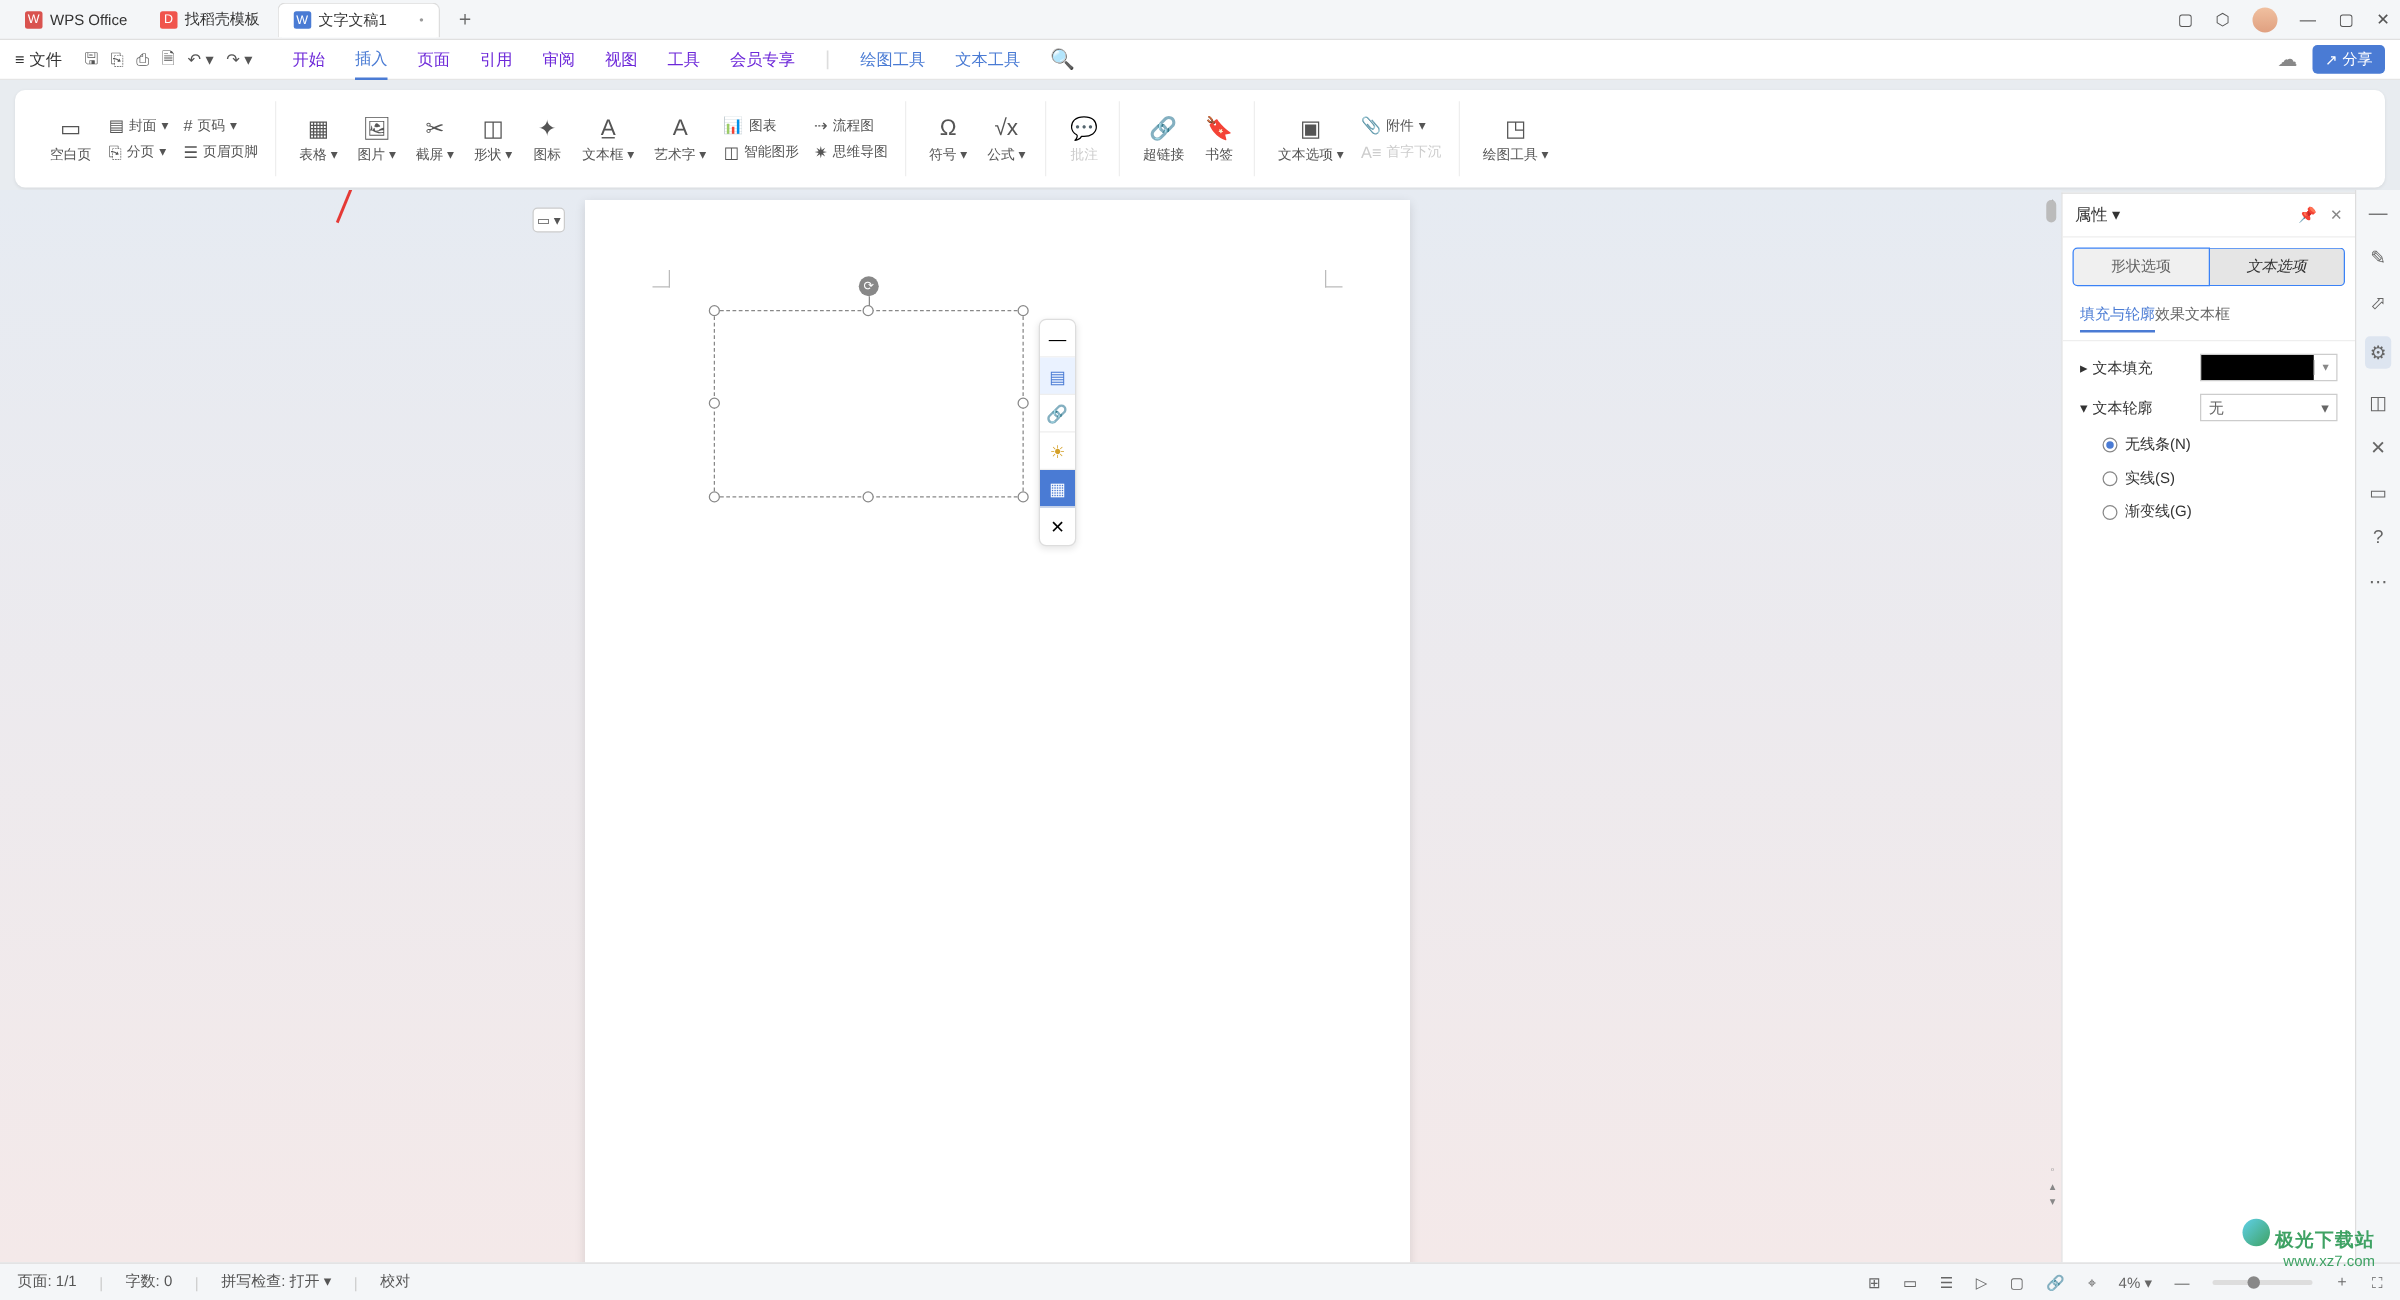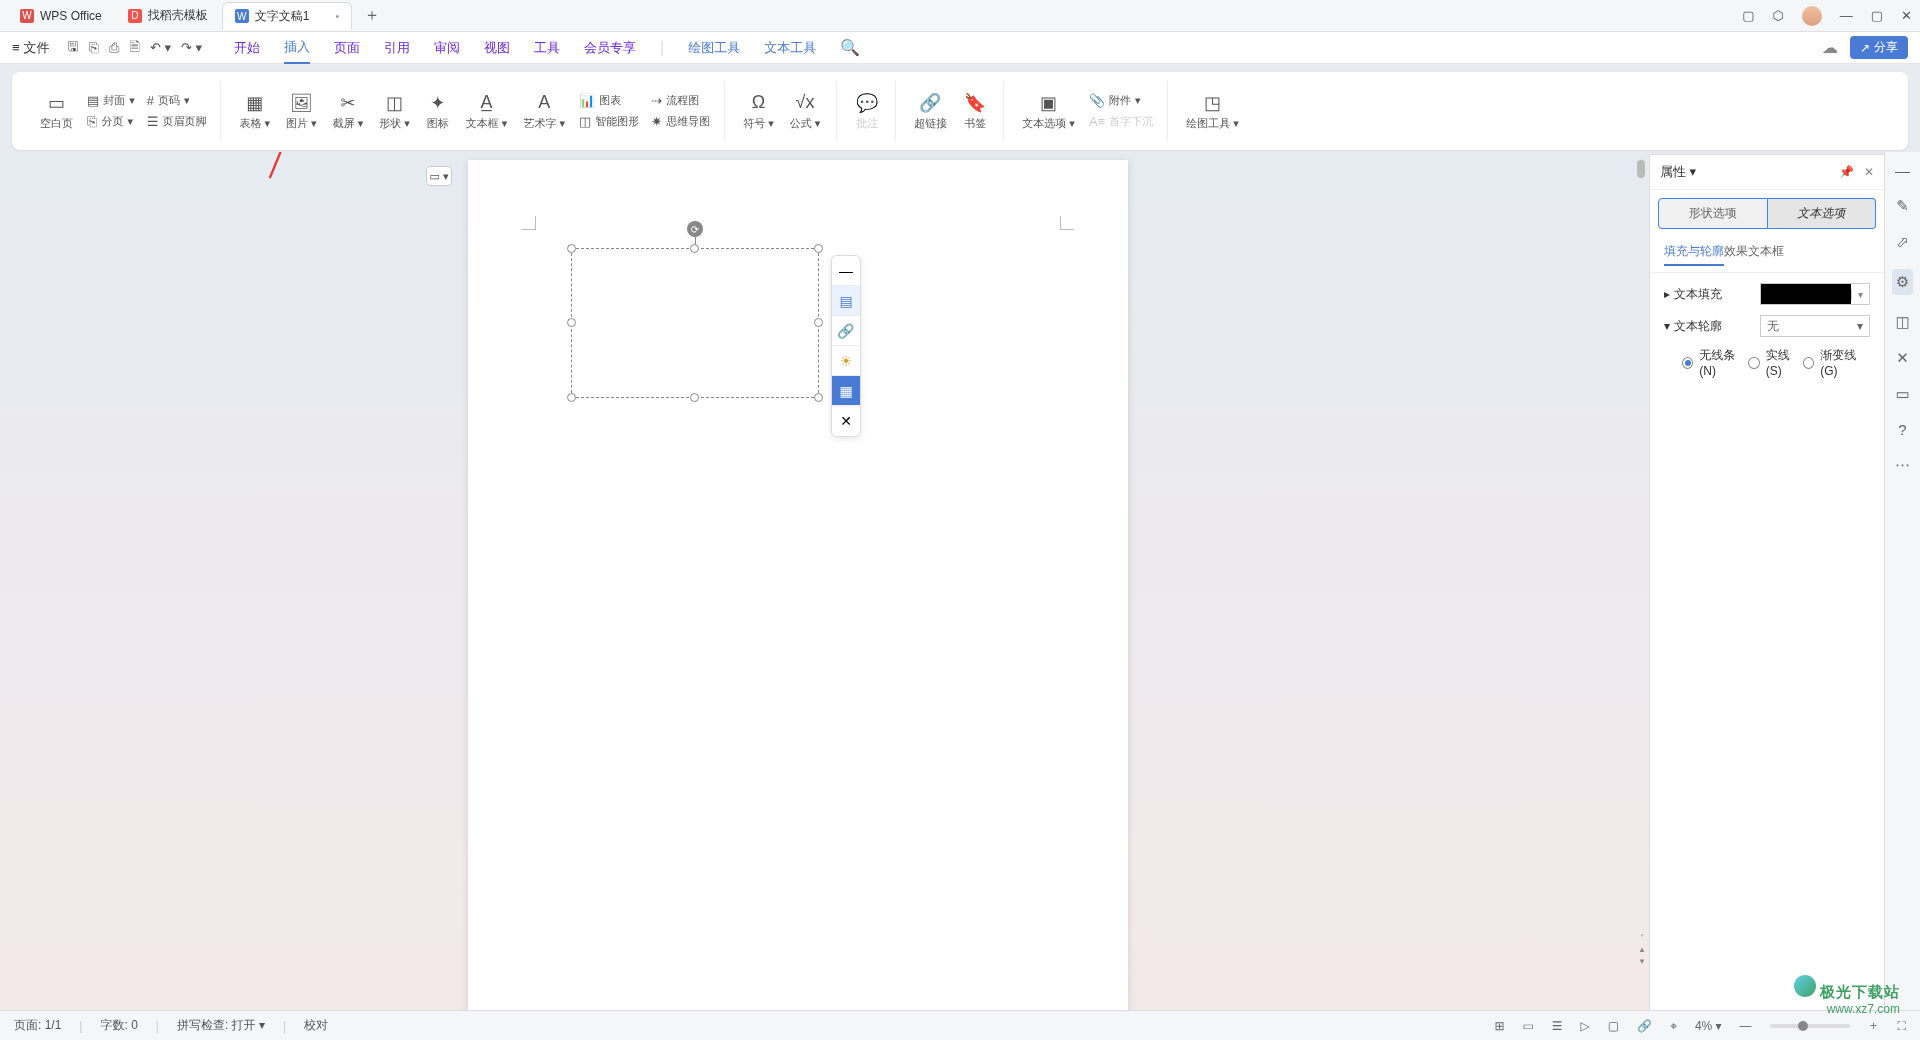--- a/index.html
+++ b/index.html
@@ -91,21 +91,21 @@
 .prop-subtabs { display: flex; padding: 6px 14px; font-size: 12px; border-bottom: 1px solid #eee; }
 .prop-subtab { color: #666; cursor: pointer; padding-bottom: 4px; }
 .prop-subtab.active { color: #4a7bd4; border-bottom: 2px solid #4a7bd4; }
 .prop-section { padding: 10px 14px; font-size: 12px; }
 .prop-row { display: flex; align-items: center; justify-content: space-between; margin-bottom: 10px; }
 .prop-row .lbl { color: #333; display: flex; align-items: center; gap: 4px; }
 .color-swatch { width: 110px; height: 22px; border: 1px solid #ccc; display: flex; align-items: center; }
 .color-swatch .sw { flex: 1; height: 100%; background: #000; }
 .color-swatch .dd { width: 18px; text-align: center; color: #888; font-size: 10px; border-left: 1px solid #ccc; }
 .sel-box { width: 110px; height: 22px; border: 1px solid #ccc; display: flex; align-items: center; padding: 0 6px; justify-content: space-between; color: #666; }
-.radio-list { padding-left: 18px; display: flex; flex-direction: row; }
+.radio-list { padding-left: 18px; display: flex; flex-direction: column; gap: 10px; }
 .radio-item { display: flex; align-items: center; gap: 6px; font-size: 12px; color: #333; }
 .radio { width: 12px; height: 12px; border: 1px solid #888; border-radius: 50%; display: inline-flex; align-items: center; justify-content: center; }
 .radio.checked::after { content: ''; width: 6px; height: 6px; background: #4a7bd4; border-radius: 50%; }
 
 
 .side-rail { width: 36px; background: #f4f6f8; border-left: 1px solid #ddd; display: flex; flex-direction: column; align-items: center; padding-top: 10px; gap: 18px; color: #666; }
 .side-rail span { cursor: pointer; font-size: 15px; }
 .side-rail span.active { background: #dde5f0; padding: 4px; border-radius: 4px; }
 
 

